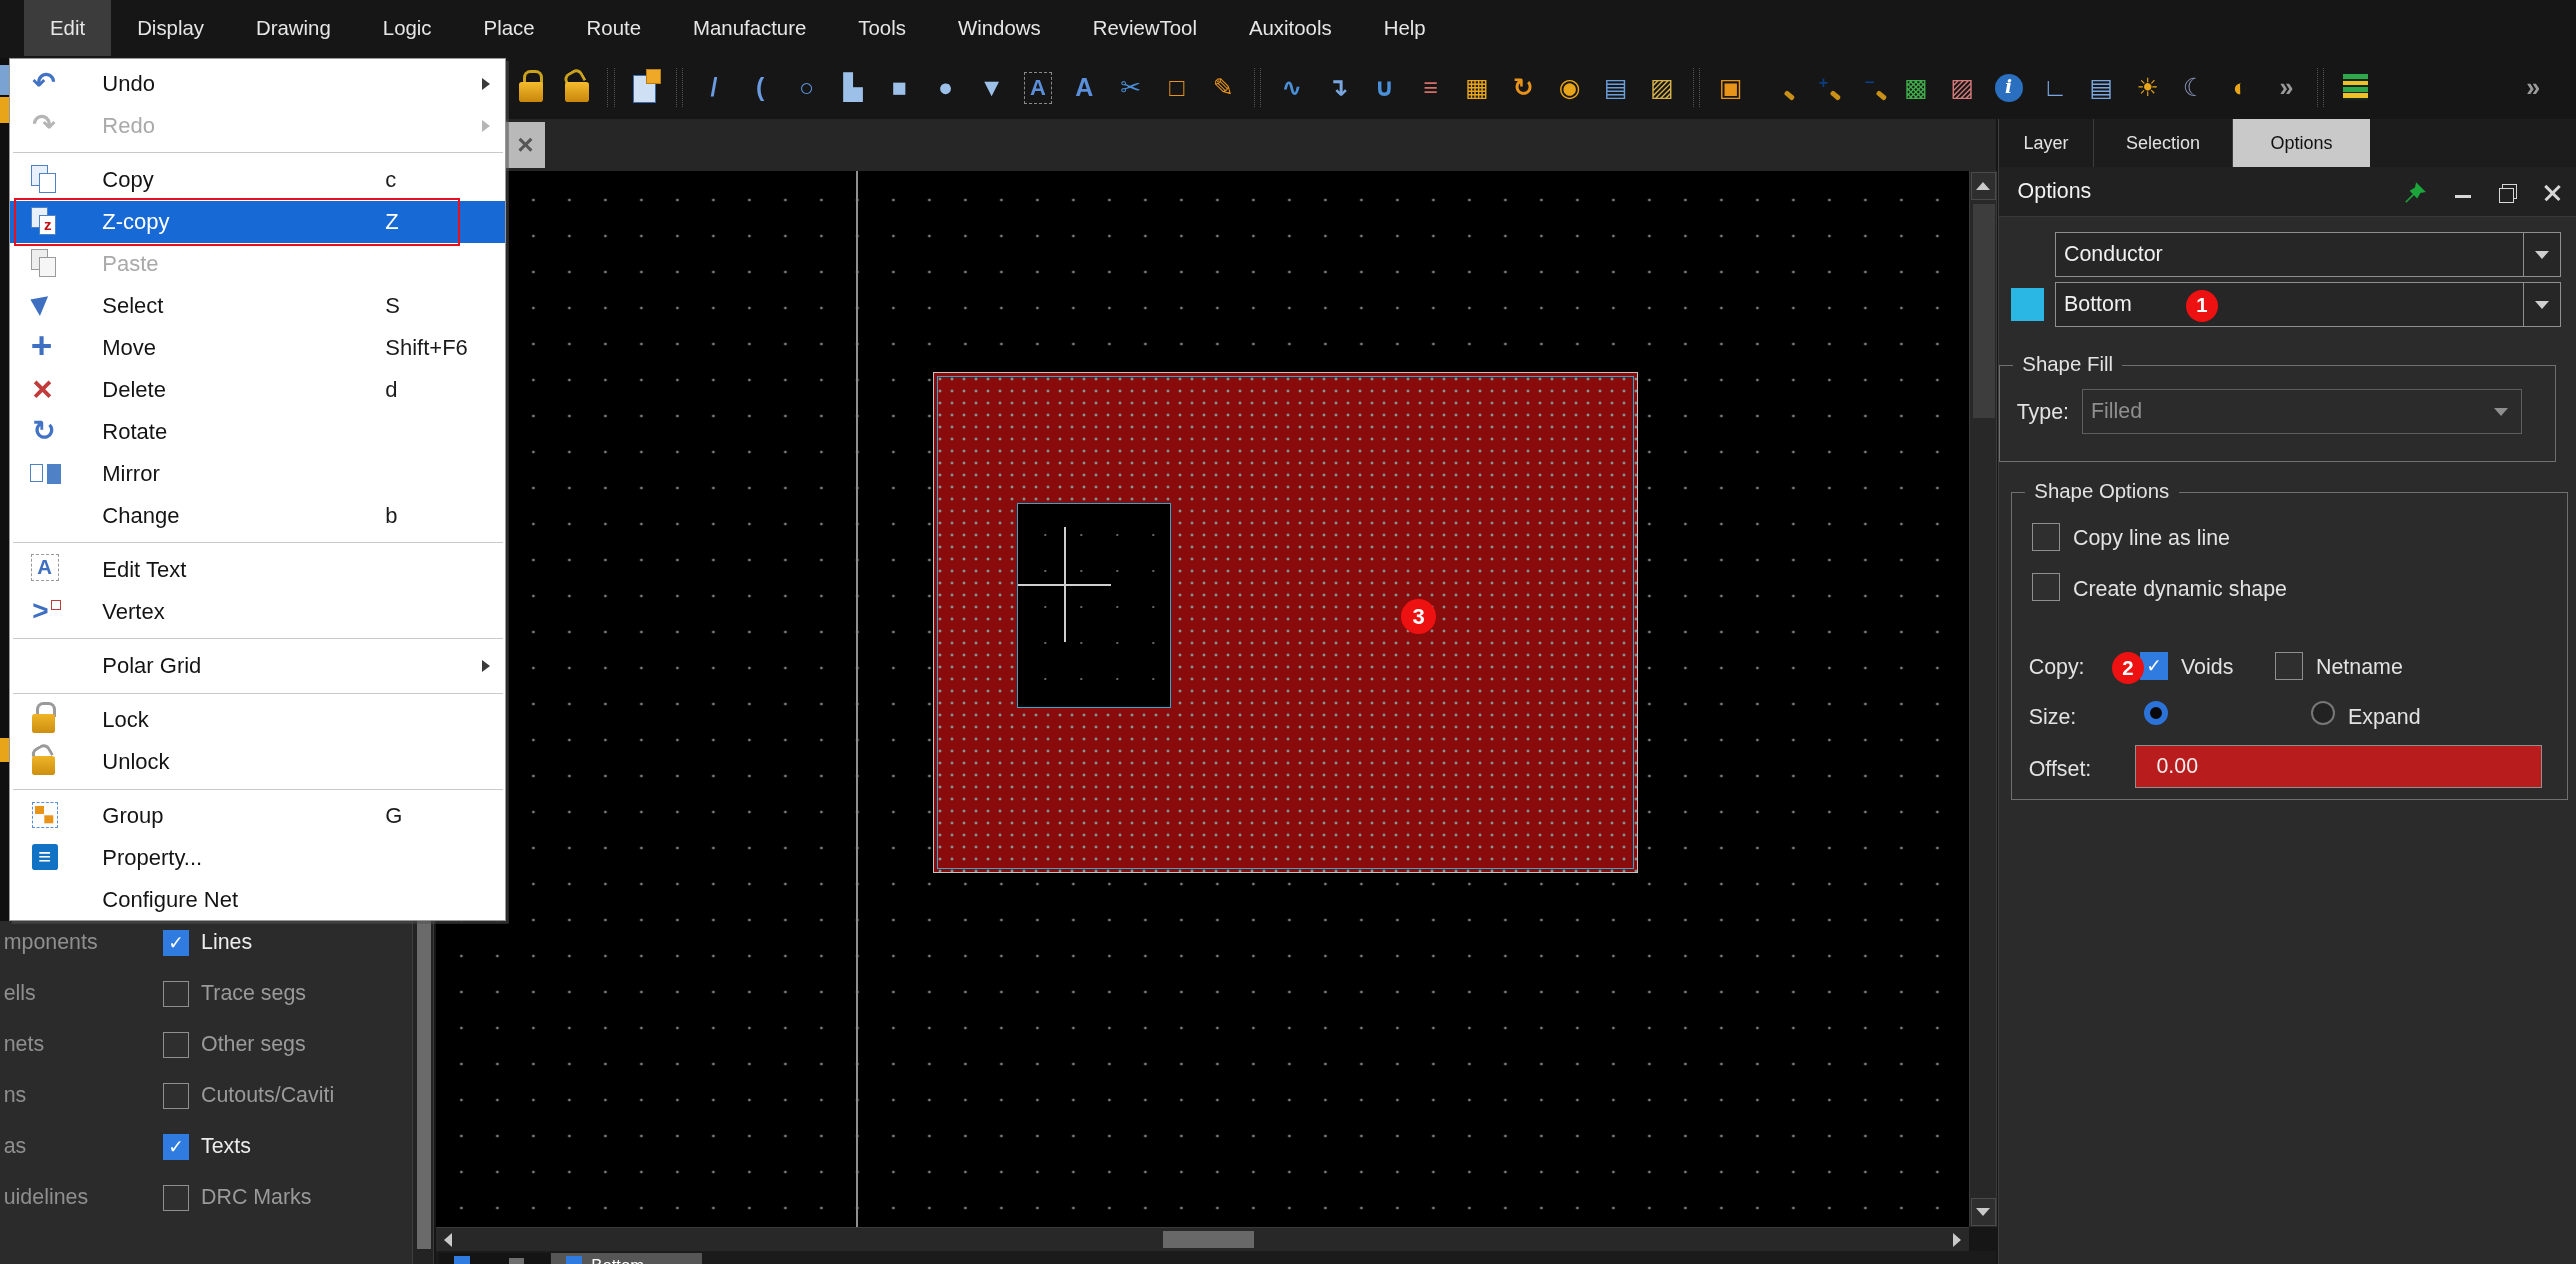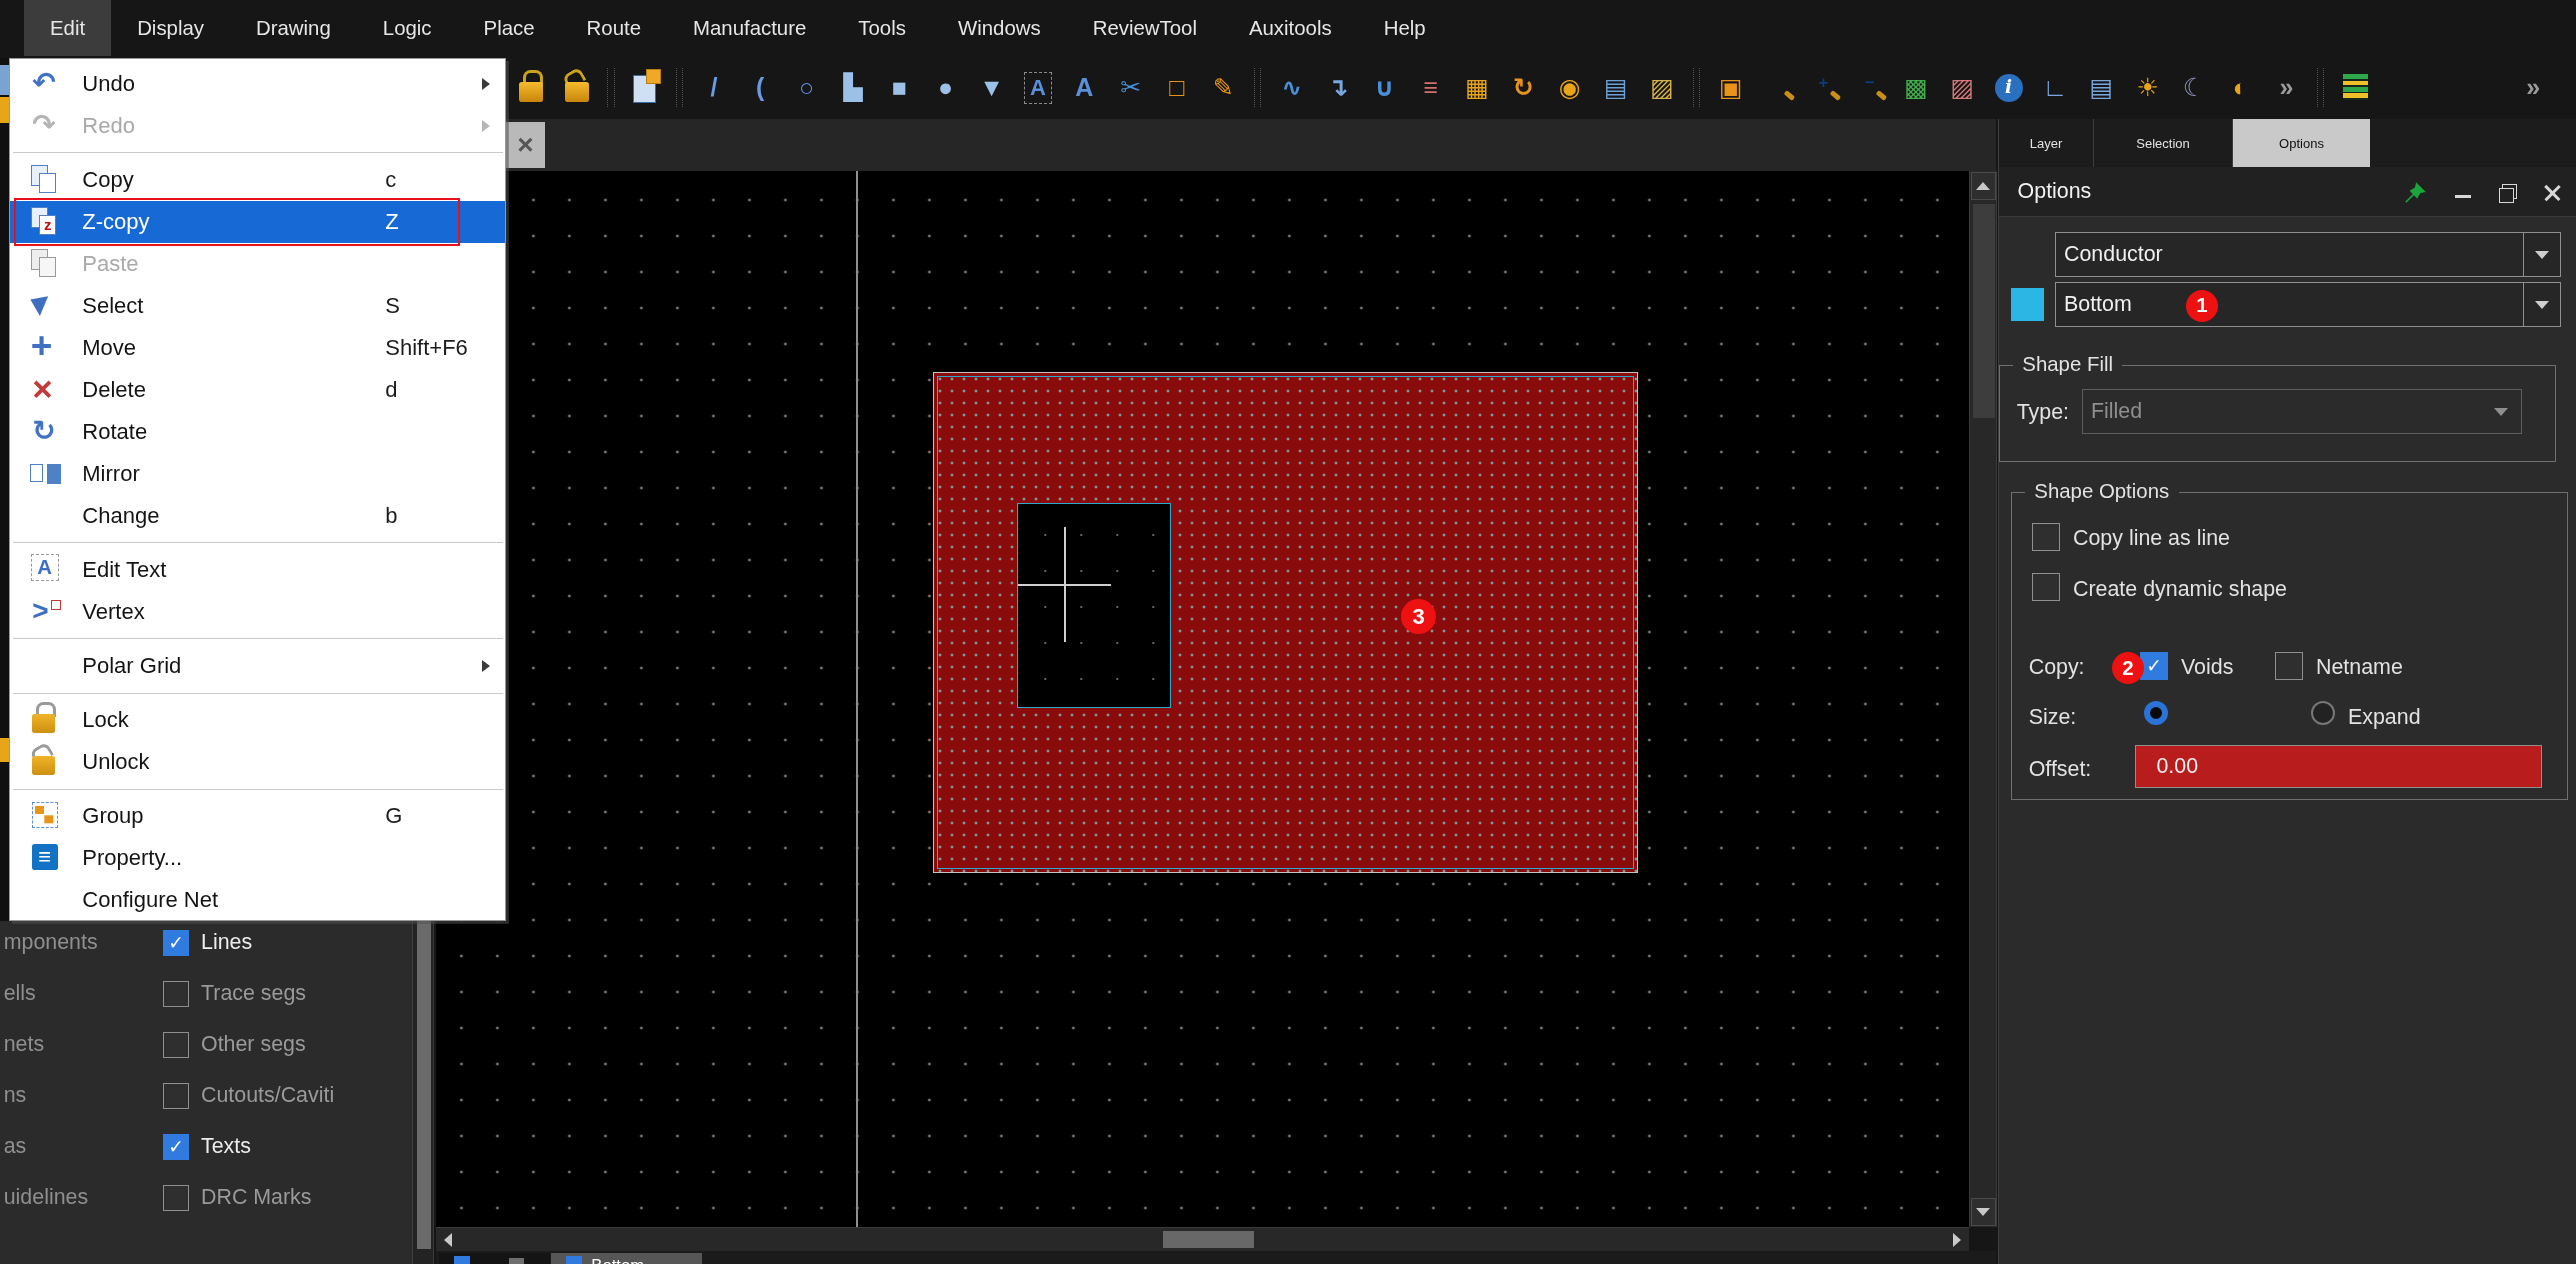--- a/index.html
+++ b/index.html
@@ -101,21 +101,21 @@
   .btab{position:absolute;top:1.9px;height:37px;display:flex;align-items:flex-start;padding-top:2.8px;}
   .btab .sw{width:16px;height:16px;background:#2f7bdf;margin:0 9.3px 0 15px;}
   .btab1{left:2.8px;width:111px;background:#141414;}
   .btab1 .ghost{width:15px;height:11px;background:#6f6f6f;margin-left:30px;margin-top:1.9px;}
   .btab2{left:115px;width:151px;background:#565656;color:#fff;font-size:16.7px;}
 
   
   .right-panel{position:absolute;left:1998px;top:119px;width:578px;height:1146px;background:#2b2b2b;
         border-left:0.9px solid #3f3f3f;}
   .rp-tabs{position:absolute;left:0;top:0;width:100%;height:48px;background:#1c1c1c;display:flex;}
-  .rp-tab{display:flex;align-items:center;justify-content:center;font-size:13px;color:#e2e2e2;
+  .rp-tab{display:flex;align-items:center;justify-content:center;font-size:18px;color:#e2e2e2;
         border-right:0.9px solid #3c3c3c;padding:0 9.3px;}
   .rp-tab.t0{width:95px;}.rp-tab.t1{width:139px;}
   .rp-tab.active{background:#c9c9c9;color:#111;border-right:none;width:137px;}
   .rp-title{position:absolute;left:0;top:48px;width:100%;height:50px;background:#212121;
         border-bottom:0.9px solid #383838;display:flex;align-items:center;}
   .rp-title .txt{font-size:21.4px;color:#f2f2f2;margin-left:18.6px;}
   .wicon{position:absolute;top:13px;width:26px;height:26px;display:flex;align-items:center;justify-content:center;}
   .wi-min::before{content:"";width:16.7px;height:2.8px;background:#d8d8d8;margin-top:7.4px;}
   .wi-rest::before{content:"";position:absolute;left:7.4px;top:3.7px;width:13px;height:13px;border:1.9px solid #d8d8d8;}
   .wi-rest::after{content:"";position:absolute;left:3.7px;top:8.4px;width:13px;height:13px;border:1.9px solid #d8d8d8;background:#212121;}
@@ -148,21 +148,21 @@
   .offset-input{position:absolute;background:#b91c1c;border:0.9px solid #8f8f8f;color:#f0f0f0;
       font-size:21.4px;padding-left:20.4px;font-family:"Liberation Sans",sans-serif;outline:none;}
 
   
   .leftstrip{position:absolute;left:0;top:58px;width:9.3px;height:863px;background:#101010;z-index:39;}
   .leftstrip .sl1{position:absolute;left:0;top:7.4px;width:9.3px;height:30px;background:#7aa3d4;}
   .leftstrip .sl2{position:absolute;left:0;top:39px;width:9.3px;height:26px;background:#e8a51a;}
   .leftstrip .sl3{position:absolute;left:0;top:680px;width:9.3px;height:24px;background:#e8a51a;}
   .editmenu{position:absolute;left:9.3px;top:58px;width:497px;height:863px;background:#fff;
         border:0.9px solid #9a9a9a;box-shadow:2.8px 2.8px 0 rgba(80,80,80,0.55);z-index:40;padding-top:3.7px;}
-  .mrow{height:42px;display:flex;align-items:center;position:relative;font-size:22px;color:#141414;}
+  .mrow{height:42px;display:flex;align-items:center;position:relative;font-size:22px;color:#141414;gap:20px;}
   .mrow .ml{margin-left:0;}
   .mrow .ms{position:absolute;left:375px;font-size:22px;color:#1c1c1c;}
   .mrow.dis,.mrow.dis .ms{color:#a9a9a9;}
   .mrow.hl{background:#1769d6;color:#fff;}
   .mrow.hl .ms{color:#fff;}
   .redbox{position:absolute;left:3.7px;right:45px;top:-2.8px;bottom:-2.8px;border:2.8px solid #e8101c;z-index:2;}
   .msep{height:0.9px;background:#c9c9c9;margin:5.6px 2.8px;}
   .subarr{position:absolute;right:15px;width:0;height:0;border-top:6.5px solid transparent;
         border-bottom:6.5px solid transparent;border-left:8.4px solid #3a3a3a;}
   .dis .subarr{border-left-color:#b5b5b5;}

